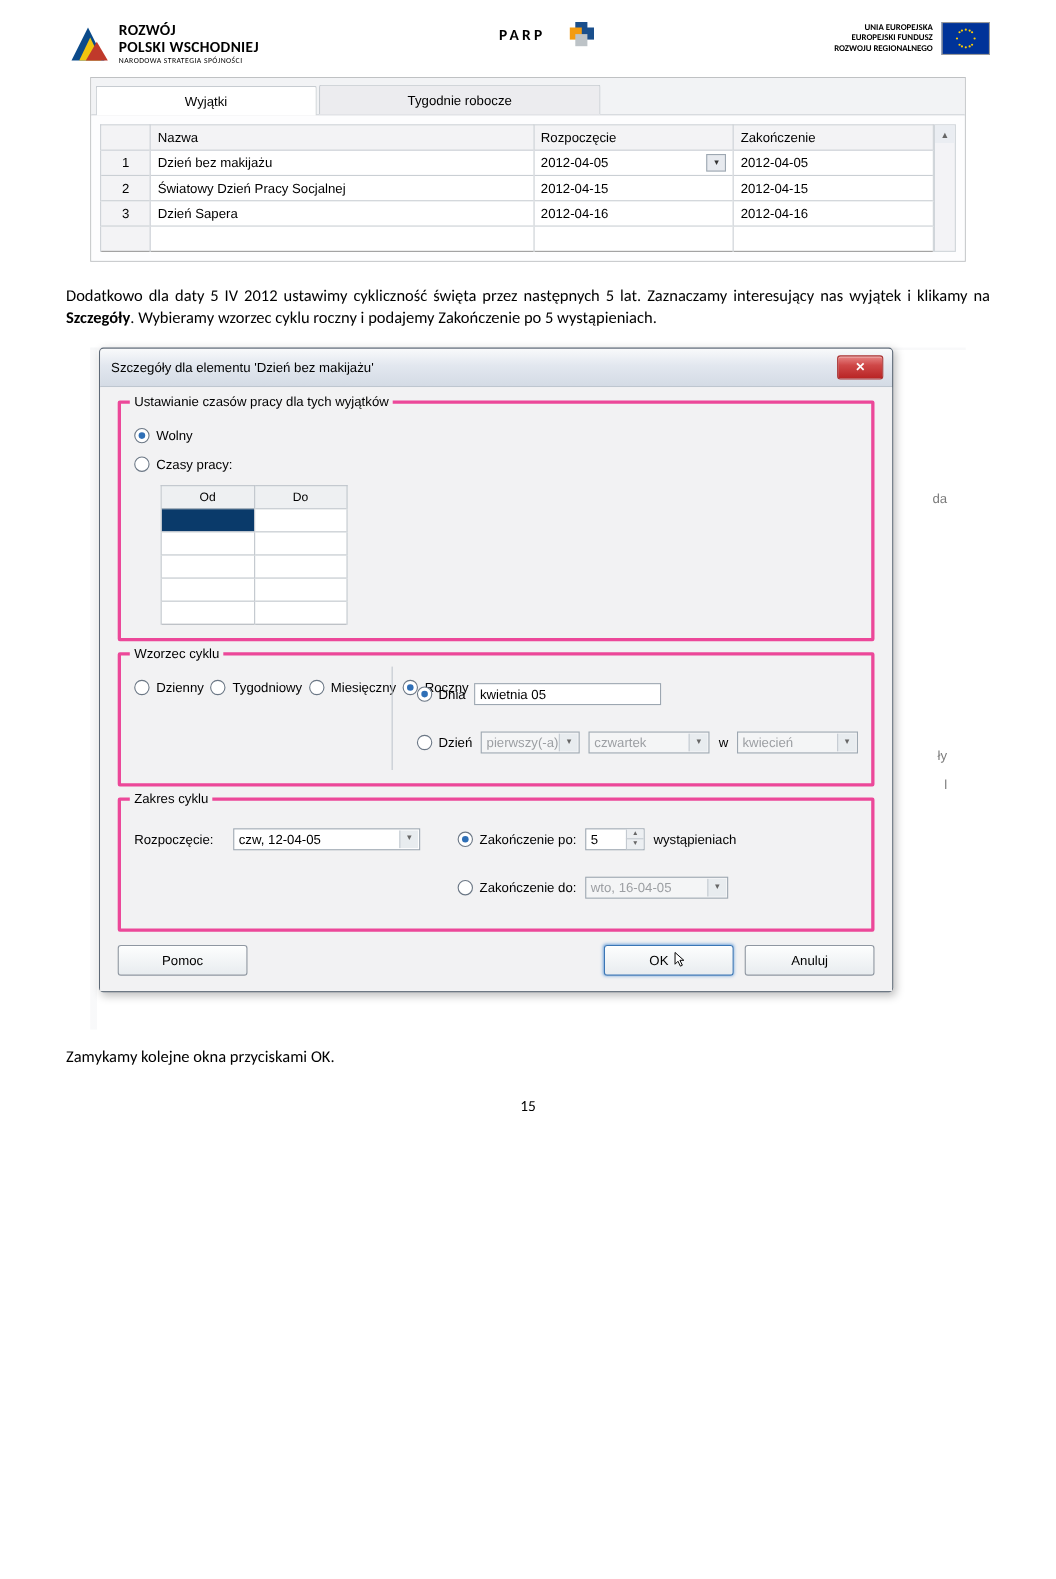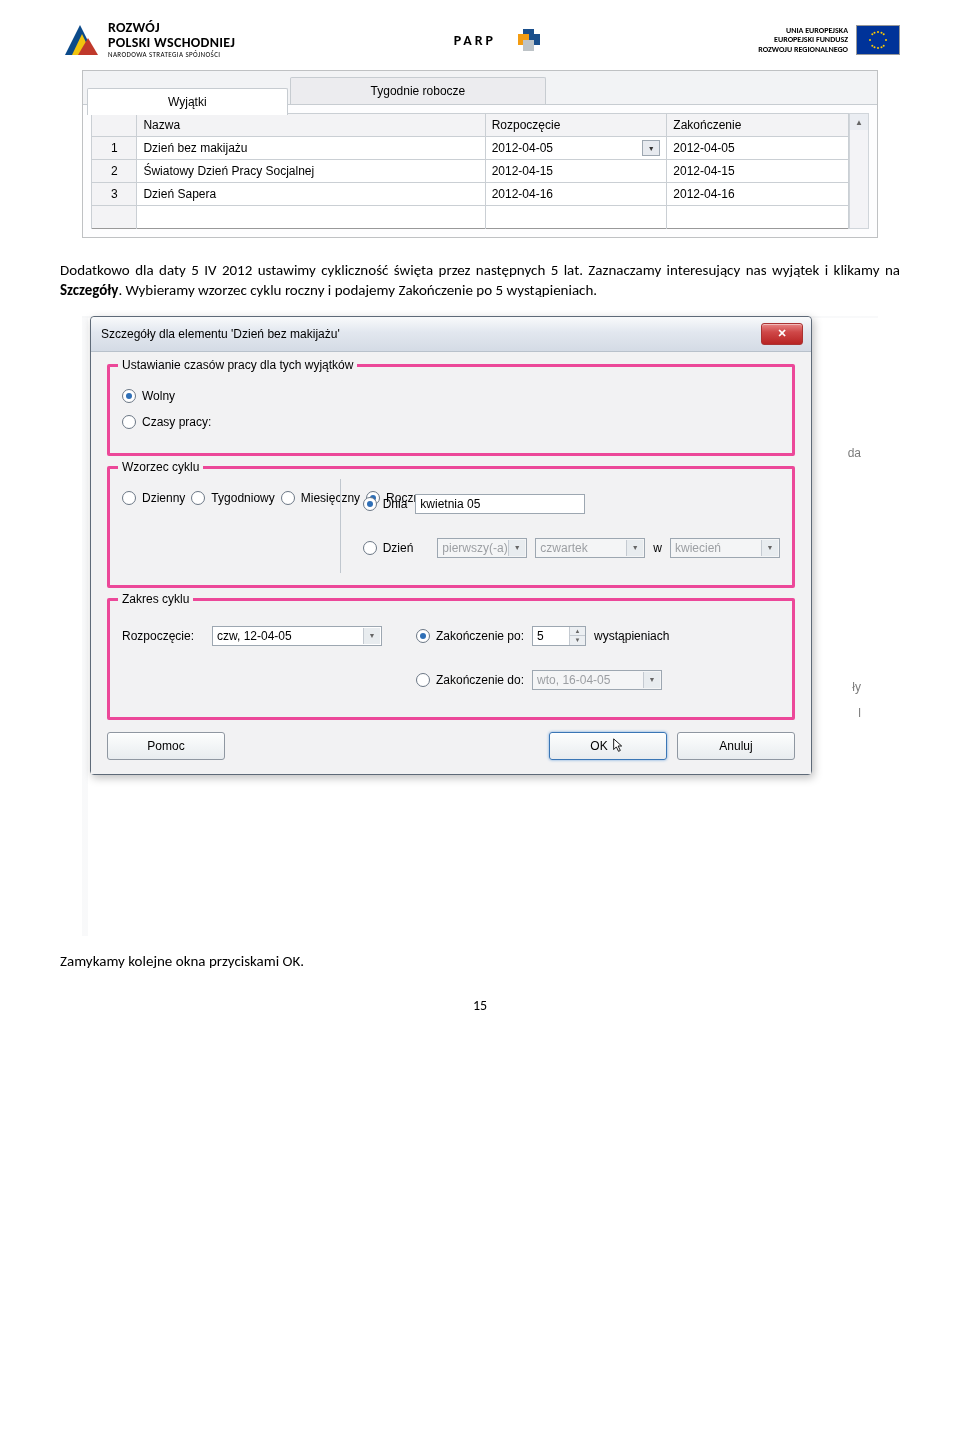--- a/index.html
+++ b/index.html
@@ -12,21 +12,21 @@
   .page {
     width: 960px;
     margin: 0 auto;
     box-sizing: border-box;
     padding: 20px 60px 40px 60px;
     position: relative;
   }
   .header {
     display: flex;
     justify-content: space-between;
-    align-items: center;
+    align-items: flex-start;
     margin-bottom: 10px;
   }
   .logo-left {
     display: flex;
     align-items: center;
     gap: 8px;
   }
   .logo-left-sq {
     width: 40px; height: 40px;
     background: #fff;
@@ -66,21 +66,21 @@
   }
   .tab {
     padding: 6px 80px;
     border: 1px solid #c7ccd1;
     border-bottom: none;
     background: #ececef;
     border-radius: 2px 2px 0 0;
     margin-right:2px;
     font-size:12px;
   }
-  .tab.active { background:#fff; font-weight:normal; position:relative; top:11px;}
+  .tab.active { background:#fff; font-weight:normal; position:relative; top:1px;}
   .ss1-body { padding: 8px; background:#fdfdfe;}
   .ss1-table {
     width:100%;
     border:1px solid #999;
     border-collapse: collapse;
     background:#fff;
     font-size:12px;
   }
   .ss1-table th, .ss1-table td {
     border:1px solid #cacfd4;
@@ -341,20 +341,48 @@
         <div class="groupbox">
           <span class="groupbox-legend">Ustawianie czasów pracy dla tych wyjątków</span>
           <div class="radio-row">
             <span class="radio sel"></span>
             <span>Wolny</span>
           </div>
           <div class="radio-row">
             <span class="radio"></span>
             <span>Czasy pracy:</span>
           </div>
+          <table class="times-table">
+            <tbody>
+                <tr>
+                  <th>Od</th>
+                  <th>Do</th>
+                </tr>
+            <tr>
+                  <td class="sel"></td>
+                  <td></td>
+                </tr>
+            <tr>
+                  <td></td>
+                  <td></td>
+                </tr>
+            <tr>
+                  <td></td>
+                  <td></td>
+                </tr>
+            <tr>
+                  <td></td>
+                  <td></td>
+                </tr>
+            <tr>
+                  <td></td>
+                  <td></td>
+                </tr>
+          </tbody>
+            </table>
         </div>
 
         <div class="groupbox">
           <span class="groupbox-legend">Wzorzec cyklu</span>
           <div class="wzorzec-row">
             <div class="wzorzec-left">
               <div class="radio-row">
                   <span class="radio"></span>
                   <span>Dzienny</span>
                 </div>
@@ -378,21 +406,21 @@
                     <span class="radio sel"></span>
                     <span>Dnia</span>
                   </span>
                 <span class="txtfield" style="width:170px;">kwietnia 05</span>
               </div>
               <div class="inline-row">
                 <span class="radio-row">
                     <span class="radio"></span>
                     <span>Dzień</span>
                   </span>
-                <span class="combo disabled" style="width:90px;margin-left:16px;">
+                <span class="combo disabled" style="width:90px;">
                     <span>pierwszy(-a)</span>
                     <span class="arrow">▼</span>
                   </span>
                 <span class="combo disabled" style="width:110px;">
                     <span>czwartek</span>
                     <span class="arrow">▼</span>
                   </span>
                 <span>w</span>
                 <span class="combo disabled" style="width:110px;">
                     <span>kwiecień</span>

